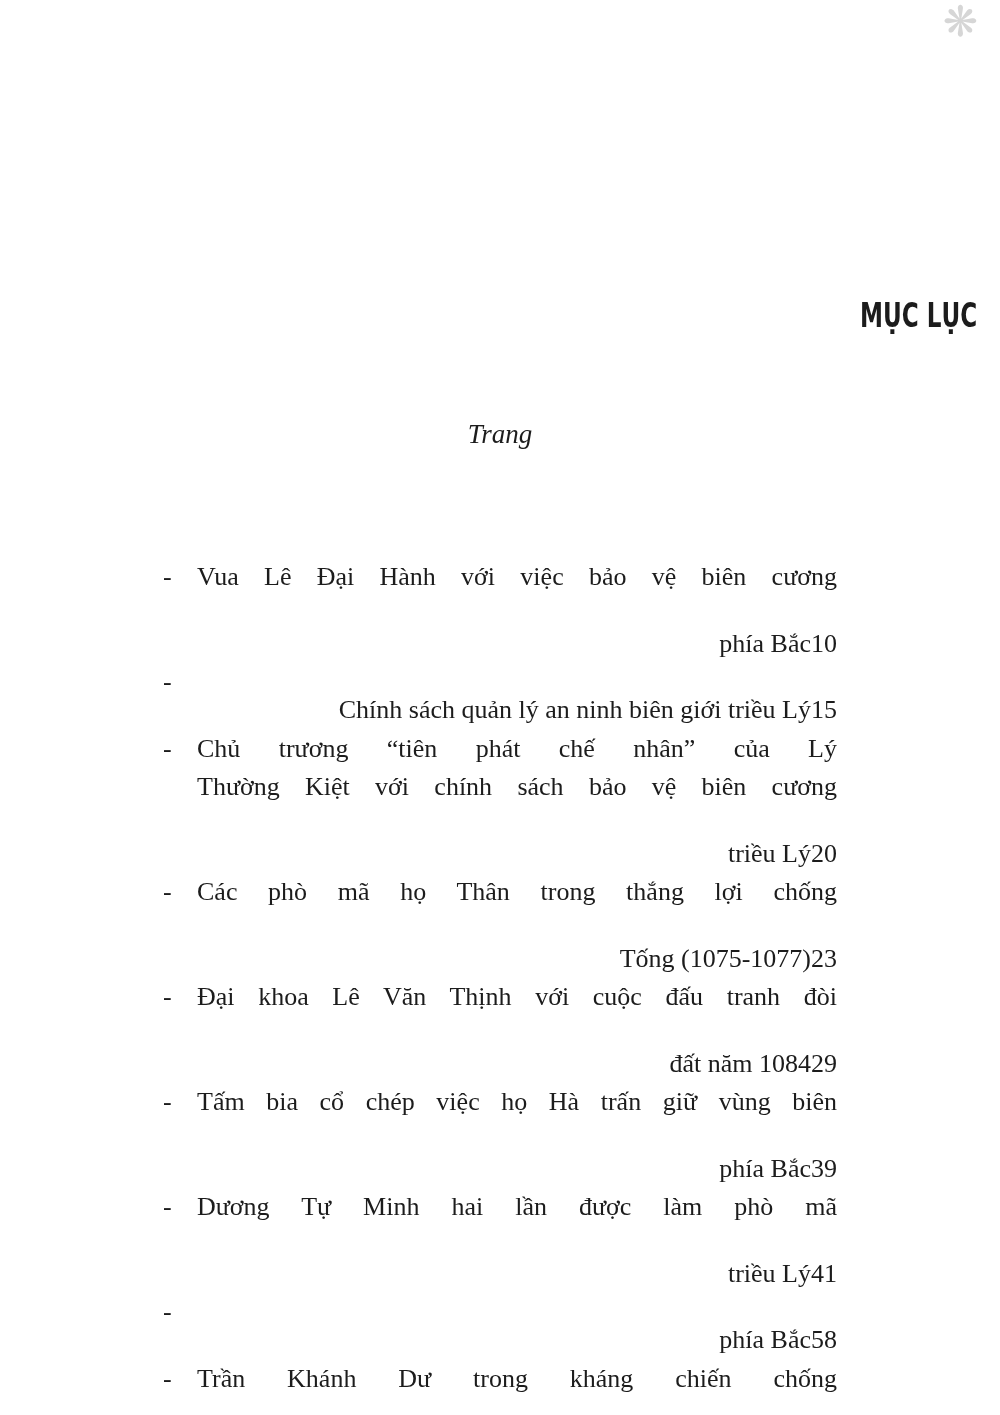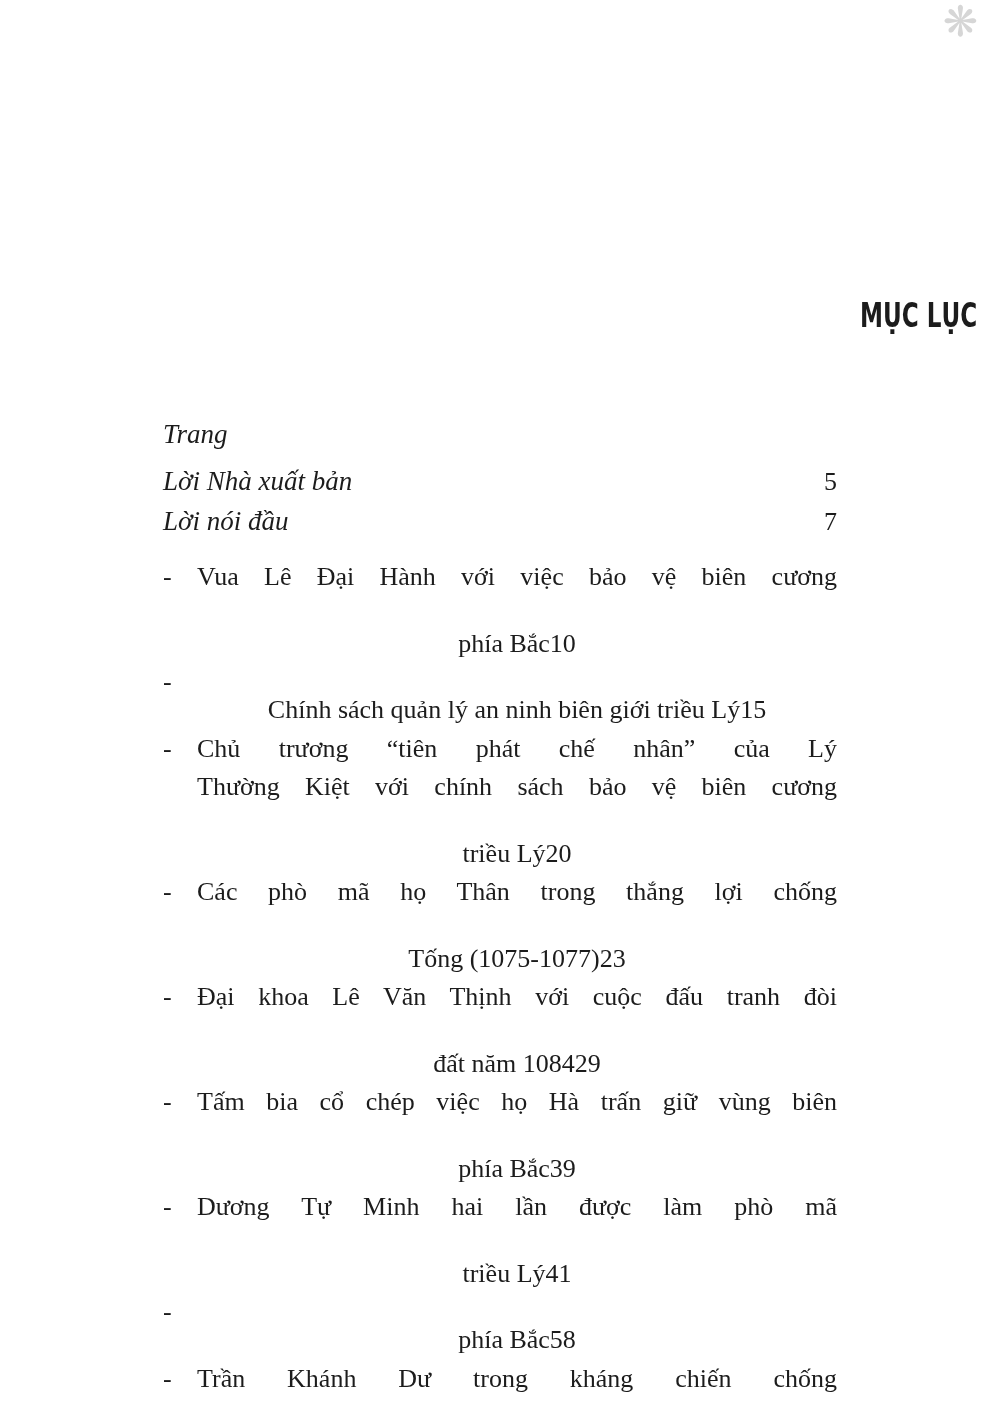--- a/index.html
+++ b/index.html
@@ -45,21 +45,21 @@
     left: 163px;
     width: 674px;
     top: 0;
     height: 100%;
     font-size: 26px;
   }
   .trang-row {
     position: absolute;
     top: 419px;
     width: 100%;
-    text-align: left;
+    text-align: center;
     font-style: italic;
     font-size: 27px;
     line-height: 30px;
   }
   .front-matter {
     position: absolute;
     top: 462px;
     width: 100%;
   }
   .fm-row {
@@ -84,21 +84,21 @@
   .lines { flex: 1; min-width: 0; }
   .line {
     line-height: 38.5px;
   }
   .line.just {
     text-align: justify;
     text-align-last: justify;
   }
   .line.last {
     display: flex;
-    justify-content: center;
+    justify-content: flex-end;
     align-items: baseline;
   }
   .line.last .num { text-align: right; margin-top: 28px; }
   .footer-page {
     position: absolute;
     top: 1286px;
     width: 100%;
     text-align: right;
     font-size: 28px;
     line-height: 34px;
@@ -112,30 +112,20 @@
   <div class="flower">❋</div>
 
   <div class="title-wrap">
     <span class="title">MỤC LỤC</span>
   </div>
 
   <div class="content">
 
     <div class="trang-row">Trang</div>
 
-    <div class="front-matter">
-      <div class="fm-row">
-        <span class="fm-label">Lời Nhà xuất bản</span>
-        <span class="fm-page">5</span>
-      </div>
-      <div class="fm-row">
-        <span class="fm-label">Lời nói đầu</span>
-        <span class="fm-page">7</span>
-      </div>
-    </div>
 
     <div class="entries">
 
       <div class="entry">
         <div class="dash">-</div>
         <div class="lines">
           <div class="line just">Vua Lê Đại Hành với việc bảo vệ biên cương</div>
           <div class="line last">
             <span class="txt">phía Bắc</span>
             <span class="num">10</span>

